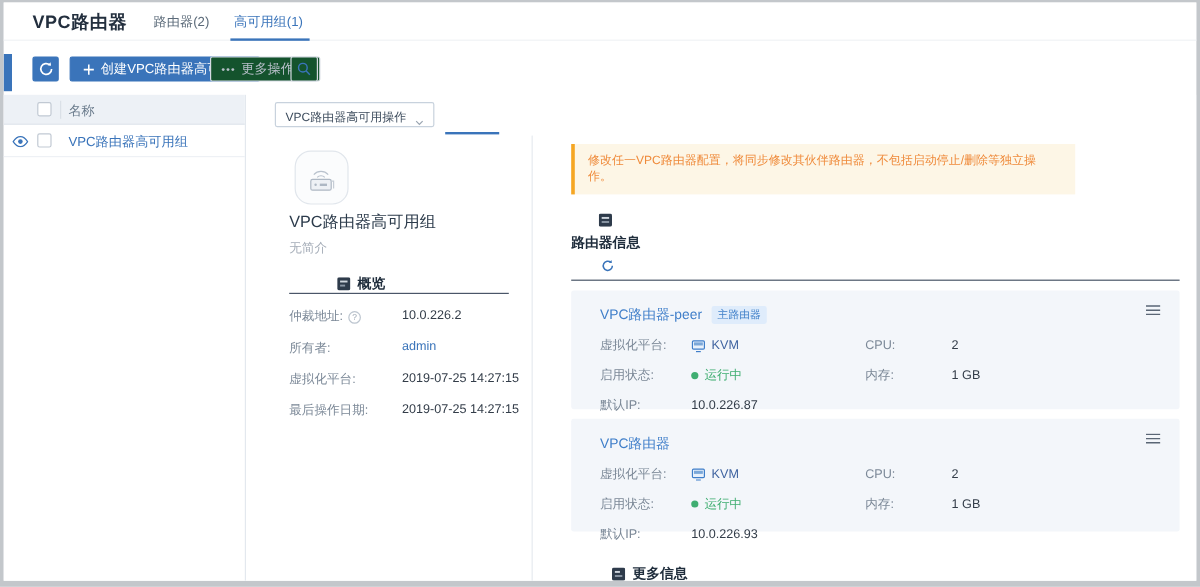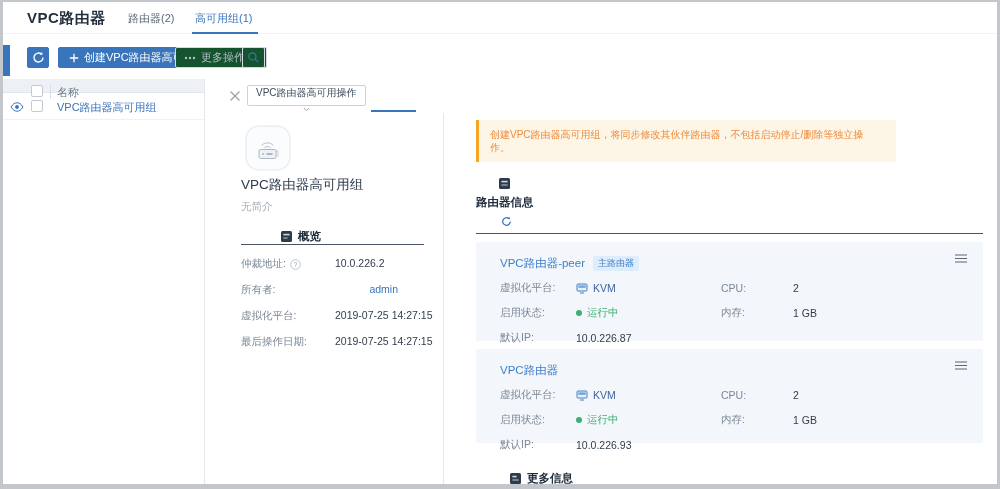--- a/index.html
+++ b/index.html
@@ -23,47 +23,47 @@
   .side-strip { position:absolute; left:0; top:43px; width:7px; height:31px; background:#3a74ba; }
   .btn { position:absolute; top:45px; height:21px; border-radius:2px; display:inline-flex; align-items:center; justify-content:center; font-size:11px; cursor:pointer; }
   .btn-blue { background:#3a74ba; color:#fff; border:1px solid #3a74ba; }
   .btn-ghost { background:#14532d; border:1px solid #d4dae1; color:#b7bfc9; }
   .btn-refresh { left:24px; width:22px; }
   .btn-create { left:55px; padding:0 10px; gap:5px; }
   .btn-more { left:172px; padding:0 8px; gap:5px; }
   .btn-search { left:239px; width:23px; }
   
   .list-col { position:absolute; left:0; top:77px; width:202px; height:405px; border-right:1px solid #e3e8ee; background:#fff; }
-  .list-header { position:relative; height:14px; background:#edf1f6; border-bottom:1px solid #e2e7ed; }
+  .list-header { position:relative; height:25px; background:#edf1f6; border-bottom:1px solid #e2e7ed; }
   .col-sep { position:absolute; left:47px; top:5px; width:1px; height:15px; background:#dae0e7; }
   .name-header { position:absolute; left:54px; top:6px; font-size:11px; color:#68798a; }
   .checkbox { position:absolute; width:12px; height:12px; border:1px solid #c1c9d3; border-radius:2px; background:#fff; cursor:pointer; }
   .list-row { position:relative; height:27px; border-bottom:1px solid #eef1f5; cursor:pointer; }
   .row-name { position:absolute; left:54px; top:7px; font-size:11px; color:#3a74ba; }
   .eye { position:absolute; left:7px; top:9px; }
   
   .detail-hdr { position:absolute; left:202px; top:77px; height:34px; right:0; background:#fff; }
   .close-x { position:absolute; left:24px; top:11px; cursor:pointer; }
-  .dd { position:absolute; left:42px; top:6px; height:21px; border:1px solid #c8d2dd; border-radius:2px; background:#fff; display:inline-flex; align-items:center; gap:7px; padding:0 8px; font-size:10px; color:#3d4c5d; cursor:pointer;flex-direction:column; }
+  .dd { position:absolute; left:24px; top:6px; height:21px; border:1px solid #c8d2dd; border-radius:2px; background:#fff; display:inline-flex; align-items:flex-end; gap:7px; padding:0 8px; font-size:10px; color:#3d4c5d; cursor:pointer; }
   .detail-tab { position:absolute; top:10px; font-size:11px; cursor:pointer;margin-top:47px; }
   .detail-tab.a { left:166px; color:#3a74ba; }
   .detail-tab.b { left:222px; color:#46566b; }
   .detail-tab-underline { position:absolute; left:166px; top:31px; width:45px; height:2px; background:#3a74ba; }
   
   .mid { position:absolute; left:202px; top:111px; width:239px; height:371px; border-right:1px solid #e3e8ee; background:#fff; }
   .squircle { position:absolute; left:40px; top:12px; }
   .detail-title { position:absolute; left:36px; top:63px; font-size:13.5px; color:#2c3b4b; }
   .detail-desc { position:absolute; left:36px; top:87px; font-size:10.5px; color:#a5adb8; }
   .sec-head { display:inline-flex; align-items:center; gap:6px; font-size:11.5px; font-weight:bold; color:#202e3d; }
   .ov-head { position:absolute; left:36px; top:116px;margin-left:40px; }
   .ov-divider { position:absolute; left:36px; top:131px; width:183px; height:1px; background:#4a5668; }
   .ov-fields { position:absolute; left:36px; top:144px; display:grid; grid-template-columns:82px 1fr; row-gap:13px; font-size:10.5px;gap:12px; }
   .ov-label { color:#7b8897; display:inline-flex; gap:4px; align-items:center; }
   .ov-value { color:#333d49; }
-  .link { color:#3a74ba; cursor:pointer;text-align:center; }
+  .link { color:#3a74ba; cursor:pointer; }
   
   .main { position:absolute; left:441px; top:111px; width:553px; height:371px; padding:0 14px 0 32px; background:#fff; }
   .warn { margin-top:7px; width:fit-content; max-width:420px; background:#fdf6e6; border-left:3px solid #f5a623; color:#ef8a3a; font-size:10px; line-height:1.3; padding:8px 14px 8px 11px; }
   .routers-head { margin-top:16px;flex-direction:column; }
   .h-divider { margin-top:6px; width:100%; height:1px; background:#4a5668; }
   .card { position:relative; margin-top:8px; background:#f3f6fa; border-radius:2px; padding:11px 16px 0 24px; }
   .card.c1 { height:99px; }
   .card.c2 { height:94px; }
   .card-title { font-size:11.5px; color:#3f7ec9; display:inline-flex; align-items:center; gap:8px; }
   .card-title .t { cursor:pointer; }
@@ -214,21 +214,21 @@
 
       <span class="ov-label">虚拟化平台:</span>
       <span class="ov-value">2019-07-25 14:27:15</span>
 
       <span class="ov-label">最后操作日期:</span>
       <span class="ov-value">2019-07-25 14:27:15</span>
     </div>
   </div>
 
   <div class="main">
-    <div class="warn">创建VPC路由器高可用组，将同步修改其伙伴路由器，不包括启动停止/删除等独立操作。</div>
+    <div class="warn">修改任一VPC路由器配置，将同步修改其伙伴路由器，不包括启动停止/删除等独立操作。</div>
 
     <div class="sec-head routers-head">
       <span>
         <svg width="11" height="11" viewBox="0 0 11 11">
             <rect width="11" height="11" rx="1.5" fill="#2e3b4b"></rect>
             <rect x="2.4" y="2.8" width="6.2" height="1.6" fill="#cfd6de"></rect>
             <rect x="2.4" y="6.2" width="6.2" height="1.6" fill="#8a96a4"></rect>
           </svg>
       </span>
       <span>路由器信息</span>

